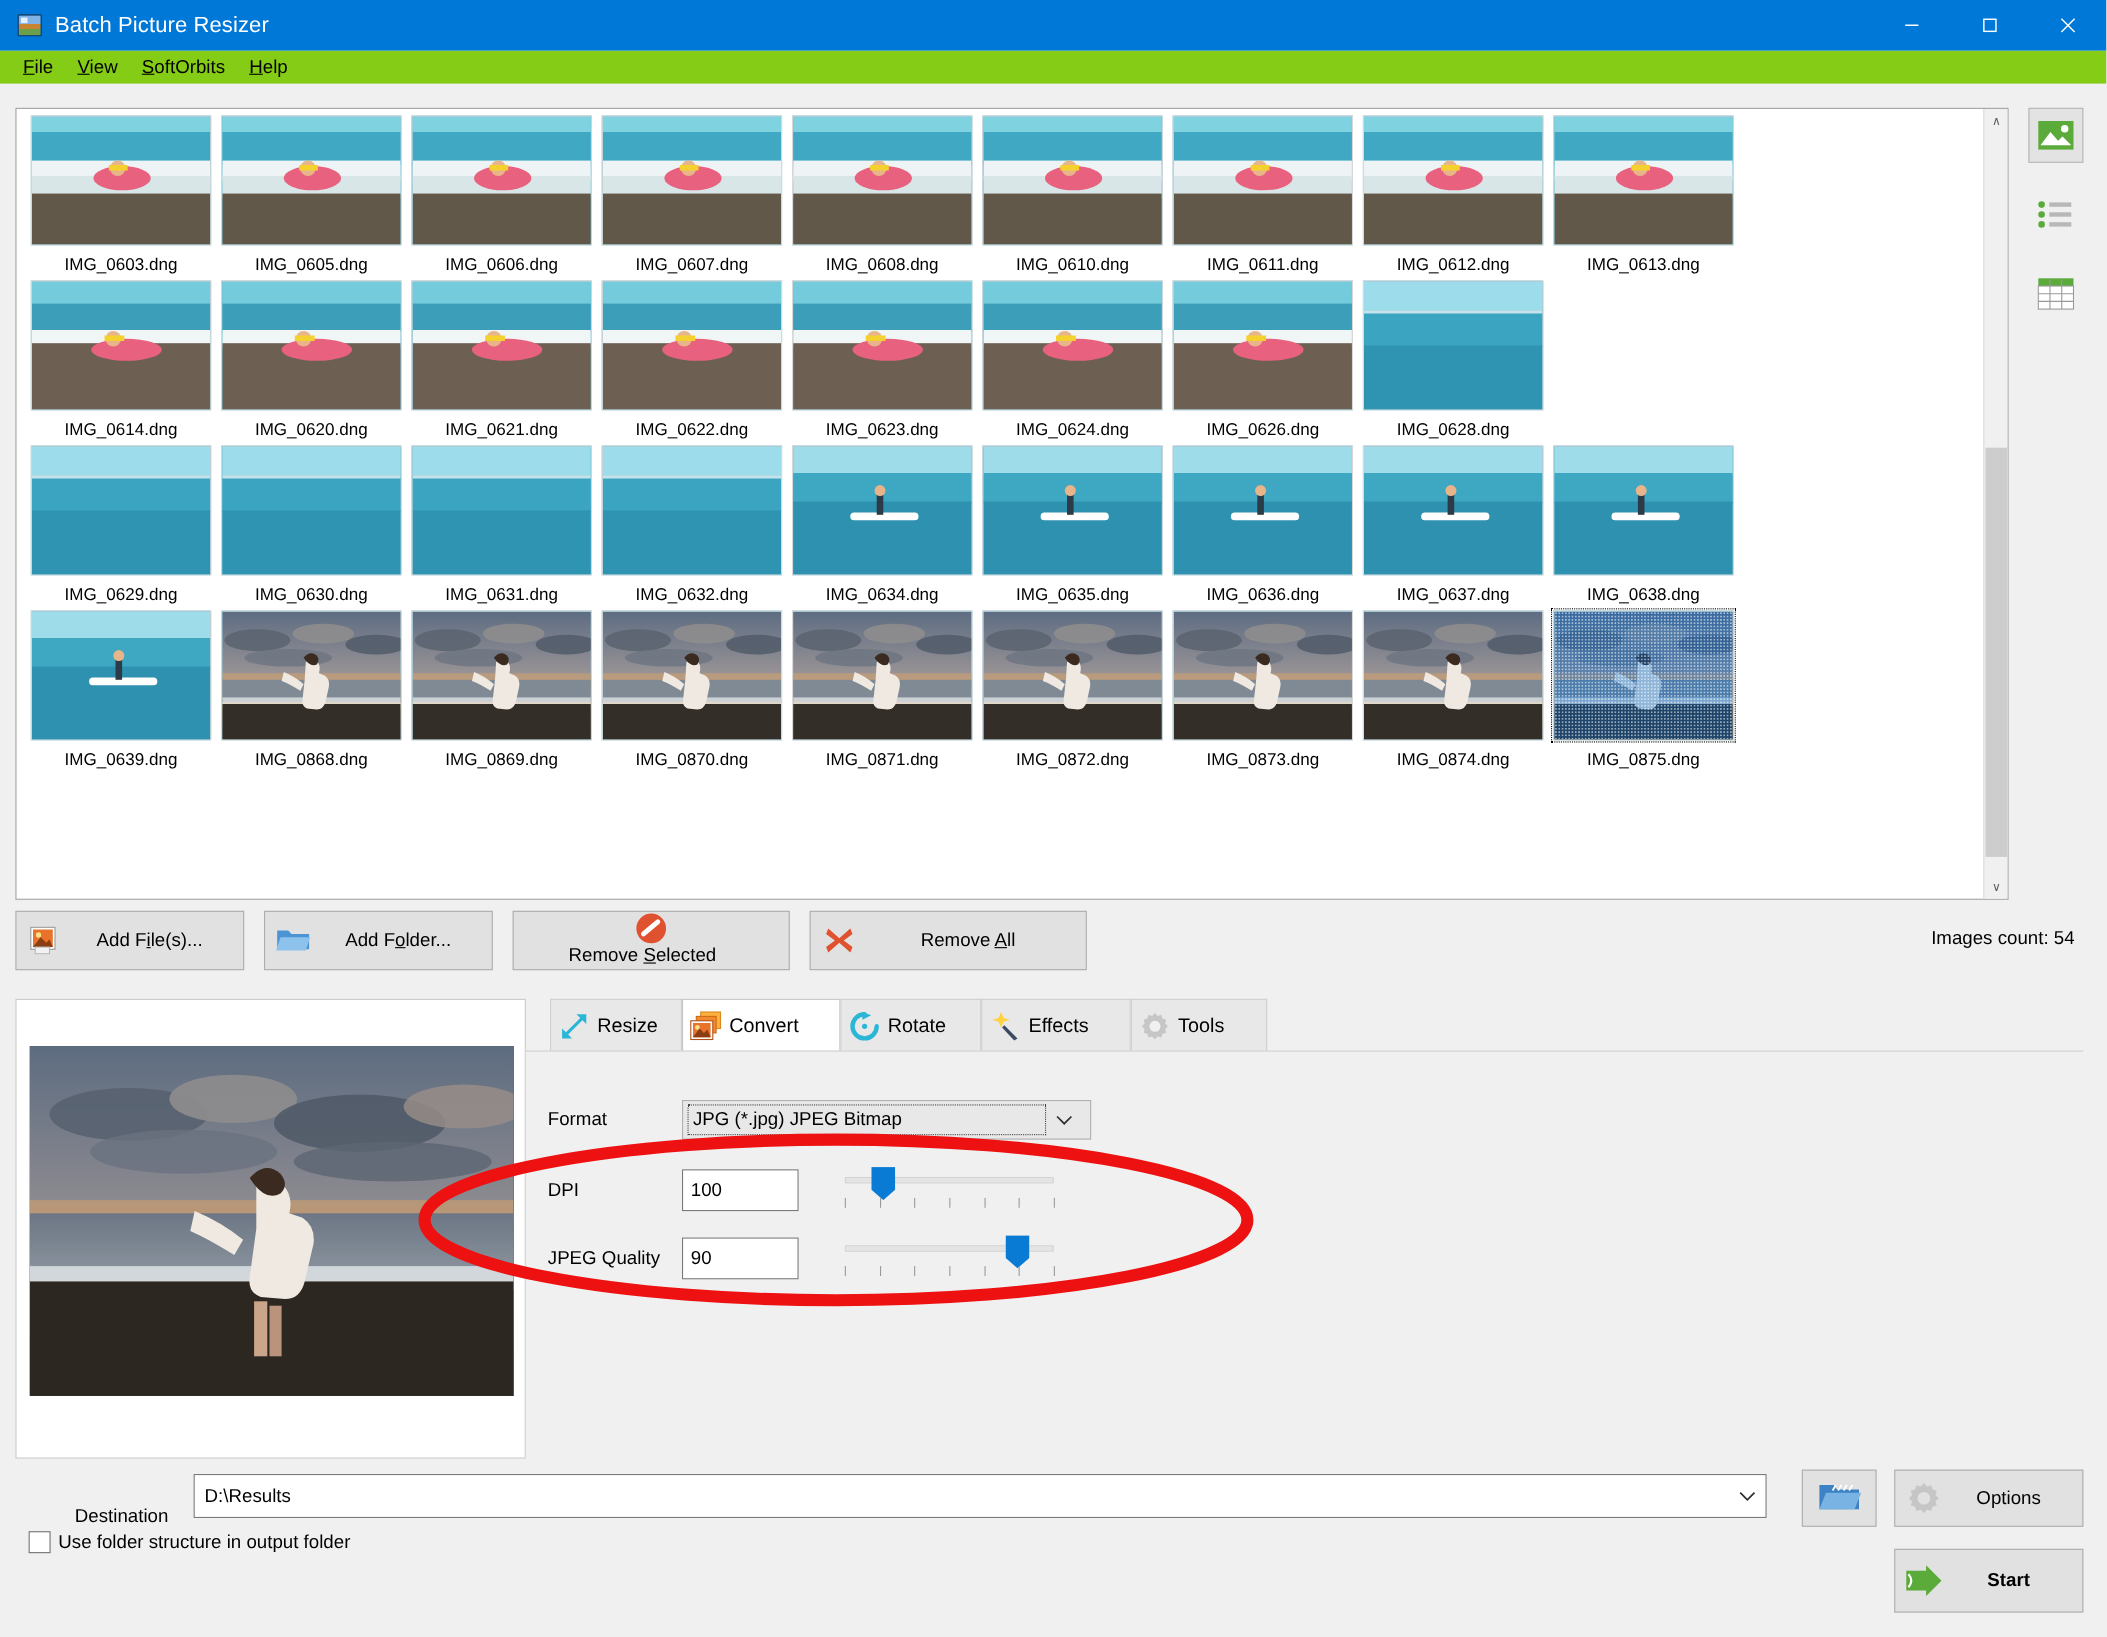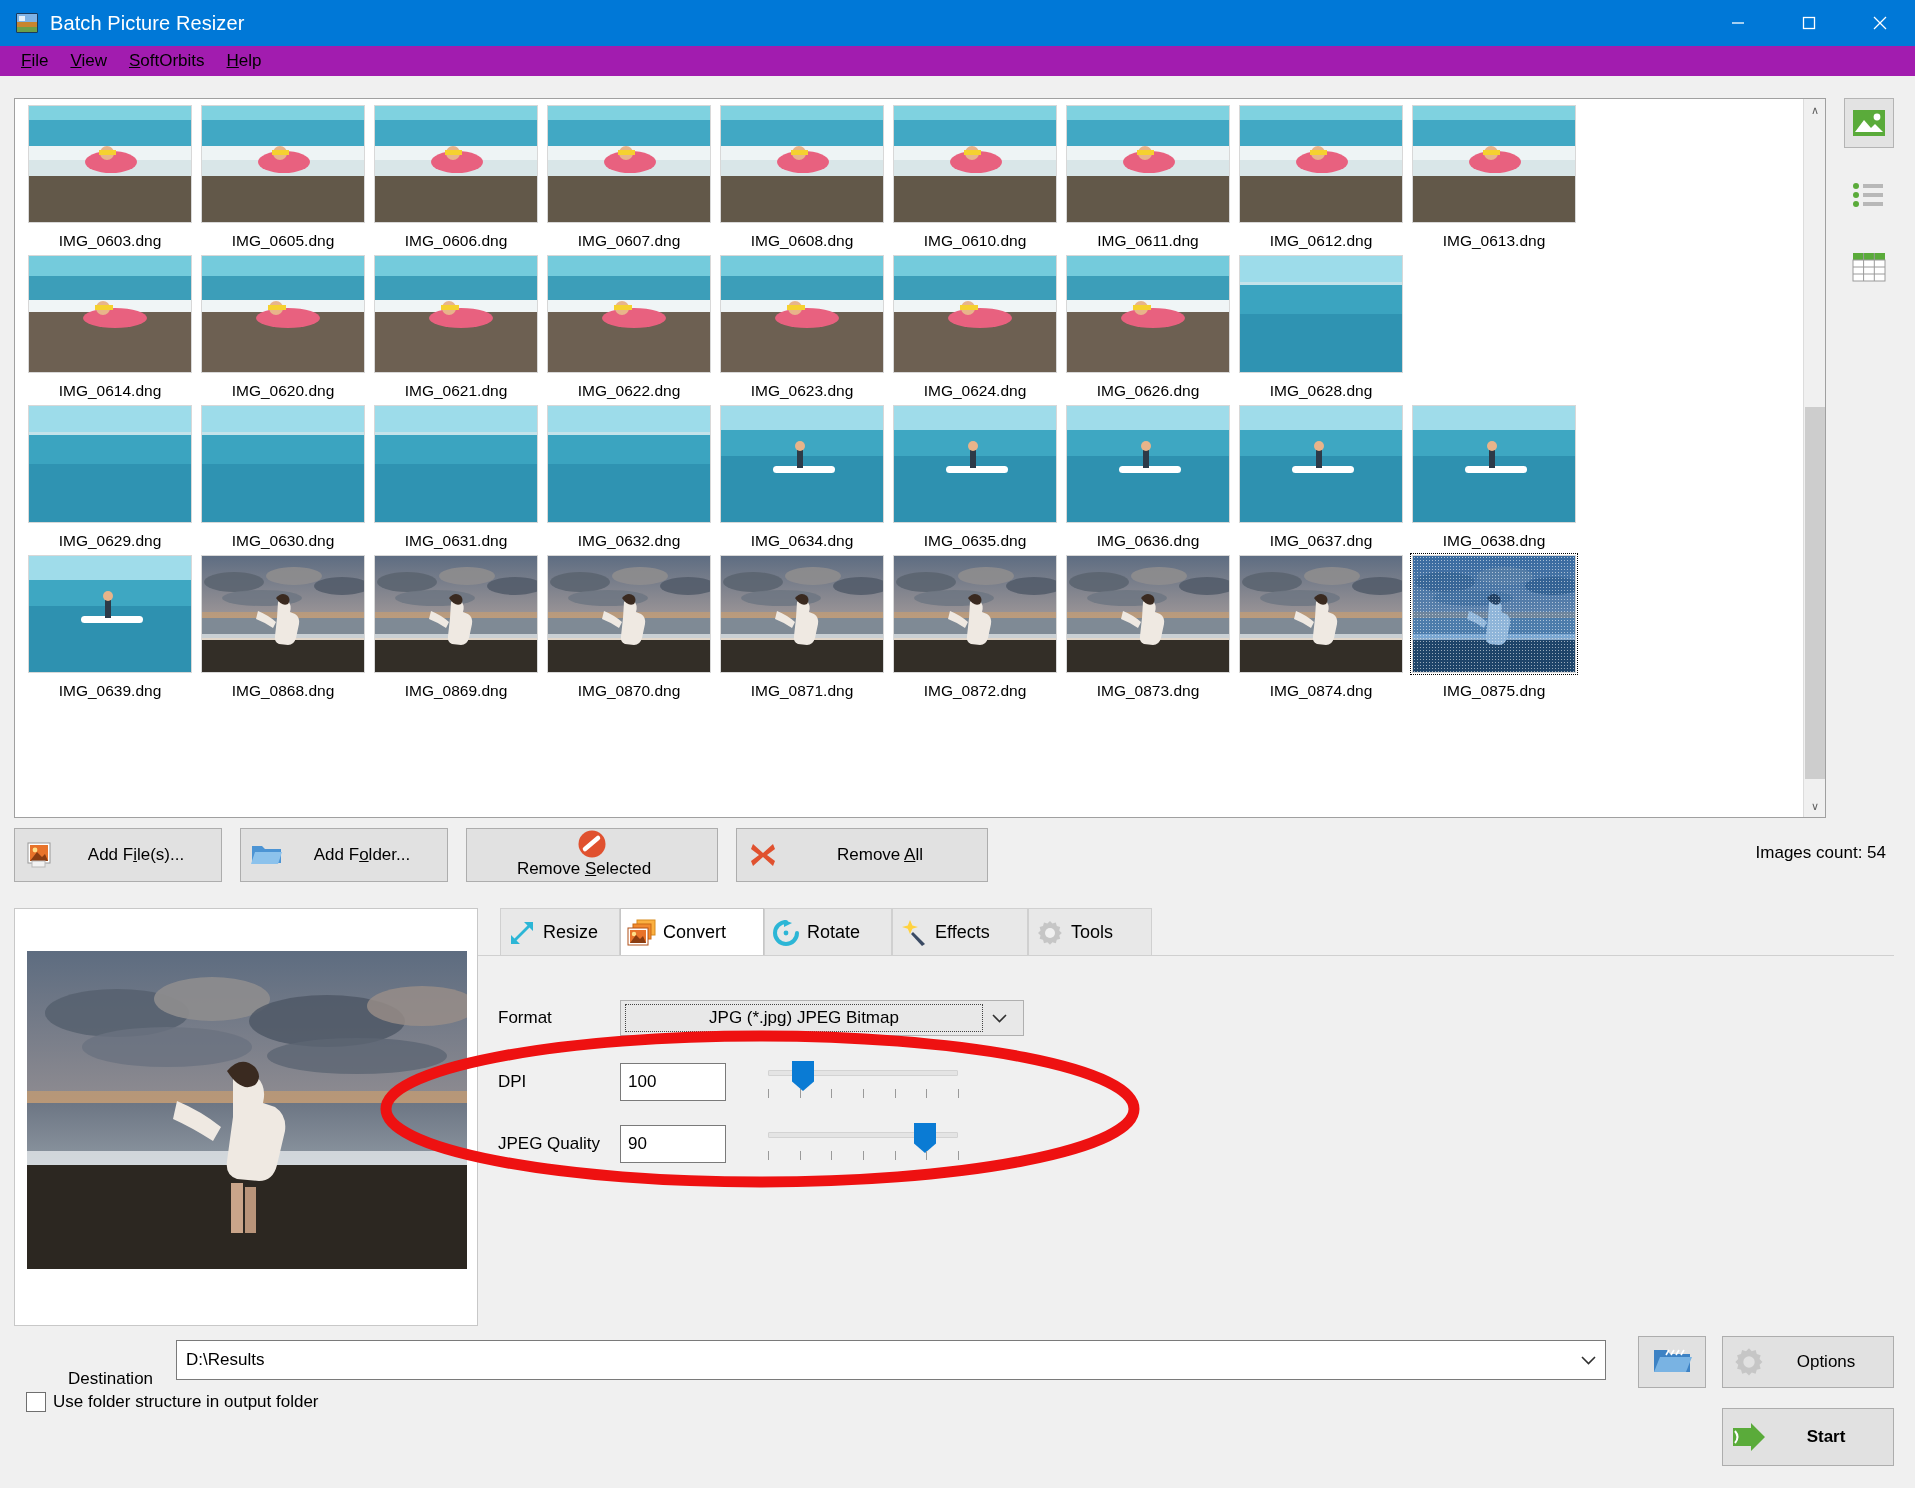--- a/index.html
+++ b/index.html
@@ -21,21 +21,21 @@
   .tb-icon { width:22px; height:20px; margin-left:16px; margin-right:12px;
     border:1px solid #1b3a5c; background:linear-gradient(#7fb2e5 0 45%, #c8852f 45% 70%, #6b9f4a 70% 100%);
     position:relative; border-radius:1px; }
   .tb-icon::after{ content:""; position:absolute; left:2px; top:2px; width:6px; height:5px; background:#fff; opacity:.8;}
   .tb-title { color:#fff; font-size:20px; letter-spacing:.1px; }
   .winbtns { position:absolute; right:0; top:0; height:46px; display:flex; }
   .winbtn { width:71px; height:46px; display:flex; align-items:center; justify-content:center; }
   .winbtn svg { stroke:#fff; fill:none; stroke-width:1.3; }
 
   
-  .menubar { height:30px; background:#a21caf; display:flex; align-items:center; padding-left:10px; }
+  .menubar { height:30px; background:#84cc16; display:flex; align-items:center; padding-left:10px; }
   .menuitem { font-size:17px; color:#000; padding:3px 11px; }
   .menuitem u { text-decoration:underline; }
 
   
   .thumbpanel {
     position:absolute; left:14px; top:98px; width:1812px; height:720px;
     background:#fff; border:1px solid #a0a0a0; overflow:hidden;
   }
   .thumbgrid { position:absolute; left:0; top:0; right:22px; padding:6px 4px 0 10px; }
   .thumbrow { display:flex; }
@@ -906,21 +906,21 @@
         </svg>
       </span>
       <span class="tl">Tools</span>
     </div>
   </div>
 
   <div class="tabpane">
 
     <div class="fieldrow" style="left:20px;top:44px;">
       <span class="flabel" style="width:122px;">Format</span>
-      <span class="combo" style="width:404px;text-align:center;">
+      <span class="combo" style="width:372px;">
         <span class="cbtext">JPG (*.jpg) JPEG Bitmap</span>
         <span class="cbarrow">
           <svg width="15" height="9" viewBox="0 0 15 9">
               <path d="M1 1 L7.5 7.5 L14 1" stroke="#303030" stroke-width="1.6" fill="none"></path>
             </svg>
         </span>
       </span>
     </div>
 
     <div class="fieldrow" style="left:20px;top:105px;">

